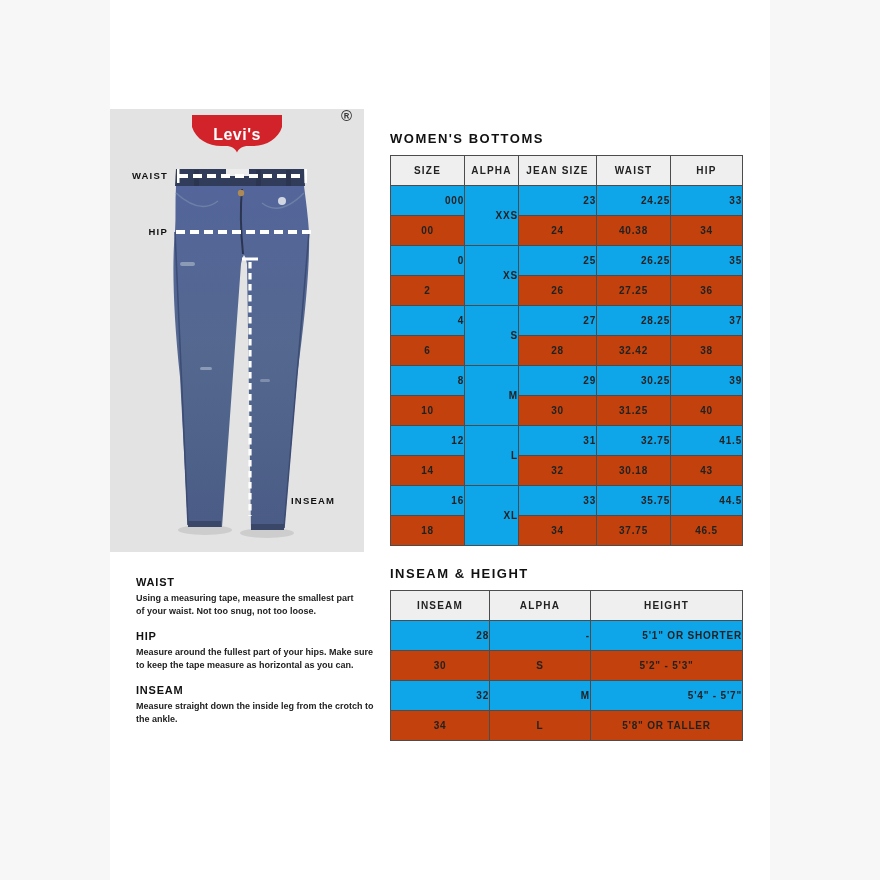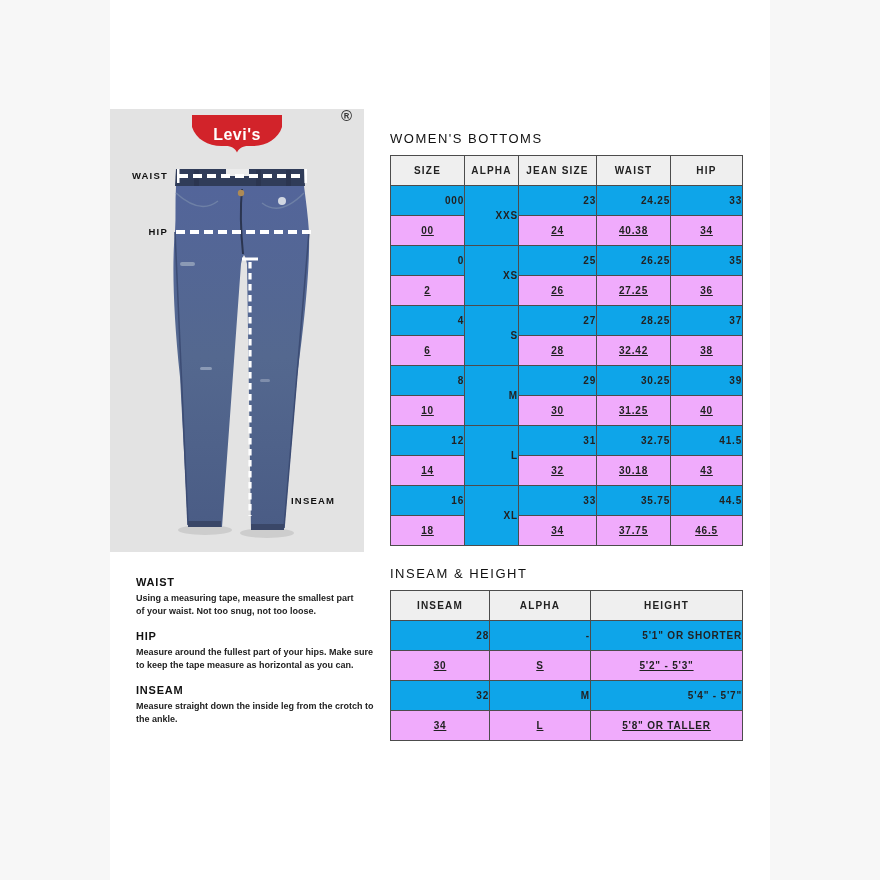--- a/index.html
+++ b/index.html
@@ -19,32 +19,32 @@
   .lbl-inseam{left:181px;top:386px;}
 
   
   .guide{position:absolute;left:26px;top:576px;width:250px;}
   .guide-section{margin-bottom:13px;}
   .guide-heading{font-size:11px;font-weight:bold;letter-spacing:0.8px;margin-bottom:4px;color:#111;}
   .guide-body{font-size:9px;line-height:12.5px;font-weight:bold;color:#222;white-space:pre-line;}
 
   
   .right-col{position:absolute;left:280px;top:0;width:352px;}
-  .section-title{position:absolute;left:0;font-size:13px;font-weight:normal;letter-spacing:1.5px;color:#111;white-space:nowrap;}
+  .section-title{position:absolute;left:0;font-size:13px;font-weight:bold;letter-spacing:1.5px;color:#111;white-space:nowrap;}
   .t1-title{top:131px;}
   .t2-title{top:566px;}
   table{border-collapse:collapse;position:absolute;left:0;width:352px;table-layout:fixed;}
   .t1{top:155px;}
   .t2{top:590px;}
   th,td{border:1px solid #4c4c4c;text-align:center;padding:0;font-size:10px;font-weight:bold;color:#222;}
   th{height:29px;background:#efefef;letter-spacing:1.2px;}
   td{height:29px;letter-spacing:0.8px;}
   table{border:1.5px solid #4c4c4c;}
   tr.row-white td{background:#0ea5e9;text-align:right;}
-  tr.row-gray td{background:#f0abfc;text-decoration:underline;}
+  tr.row-gray td{background:#c2410c;}
   td.alpha-white{background:#ffffff;}
   td.alpha-gray{background:#efefef;}
 </style>
 </head>
 <body>
 
 <div class="page">
   <div class="content">
 
     <div class="jeans-panel">

